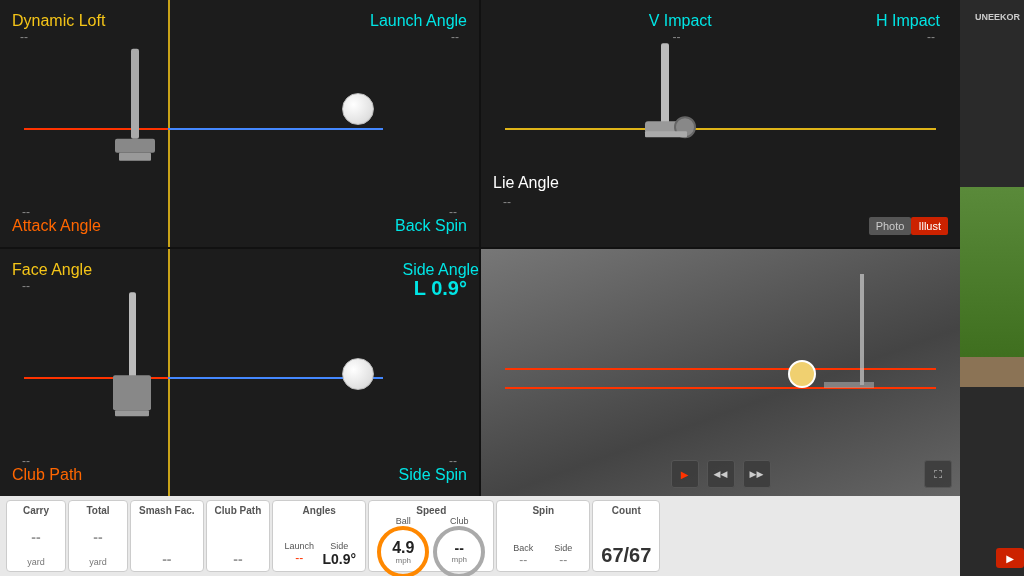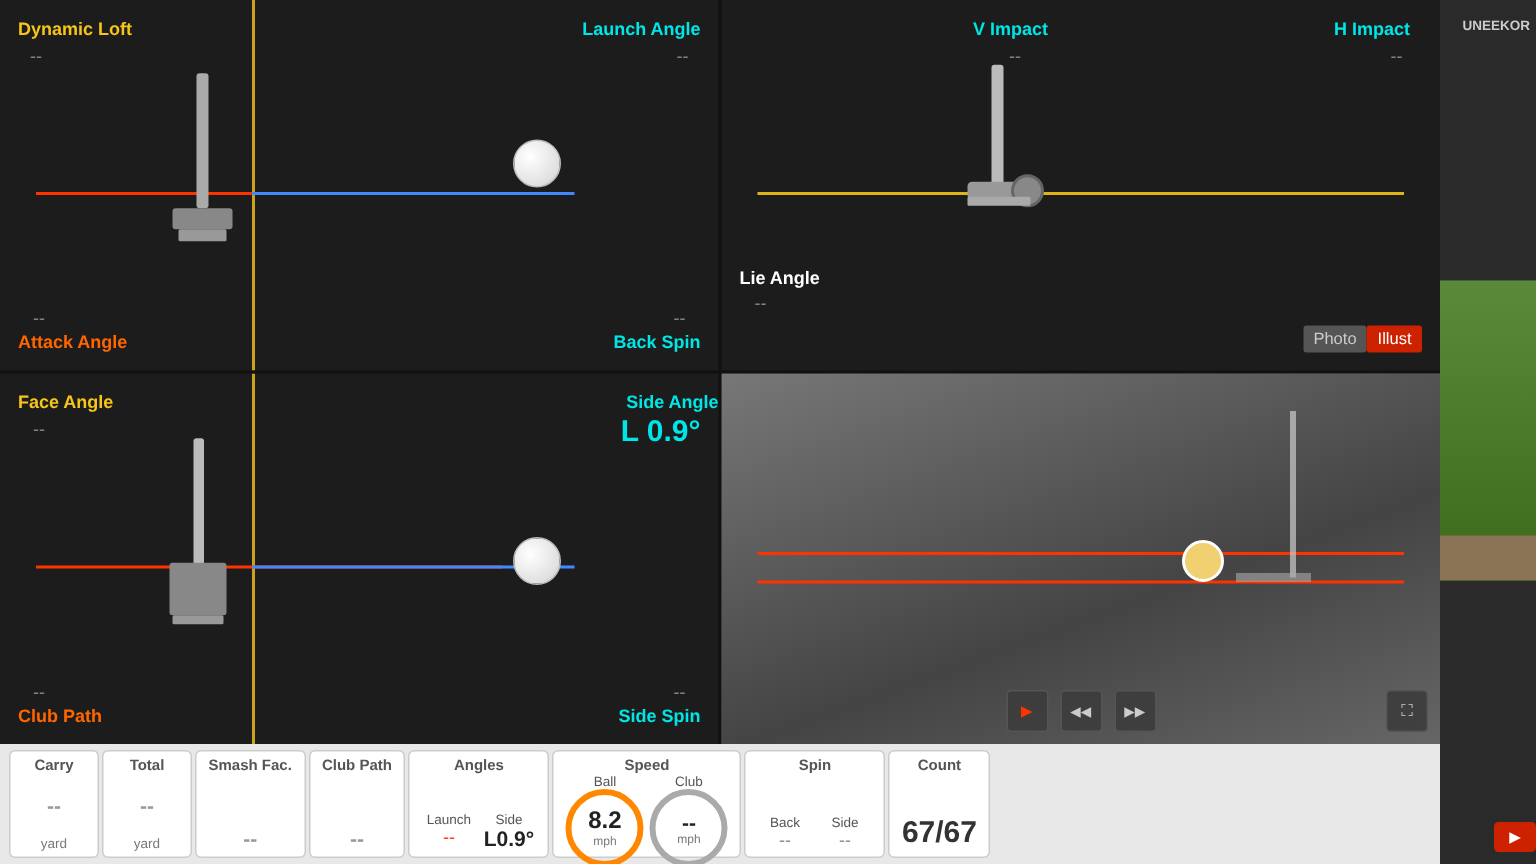--- a/index.html
+++ b/index.html
@@ -60,22 +60,22 @@
     }
 
     .grid-cell {
       background: #1c1c1c;
       position: relative;
       overflow: hidden;
     }
 
     .cell-label {
       position: absolute;
-      font-size: 12px;
-      font-weight: bold;
+      font-size: 16px;
+      font-weight: normal;
     }
 
     .label-yellow { color: #f5c518; }
     .label-cyan { color: #00e5e5; }
     .label-white { color: #ffffff; }
     .label-orange { color: #ff6600; }
 
     .cell-value {
       position: absolute;
       color: #888;
@@ -498,21 +498,21 @@
         </div>
       </div>
     </div>
 
     <div class="stat-group" style="min-width:110px;">
       <span class="stat-group-label">Speed</span>
       <div class="stat-divider">
         <div class="sub-stat">
           <span class="sub-stat-label">Ball</span>
           <div class="gauge-circle gauge-circle-orange">
-            <span class="gauge-val">8.2</span>
+            <span class="gauge-val">4.9</span>
             <span class="gauge-unit">mph</span>
           </div>
         </div>
         <div class="sub-stat">
           <span class="sub-stat-label">Club</span>
           <div class="gauge-circle gauge-circle-gray">
             <span class="gauge-val stat-dash" style="font-size:14px;">--</span>
             <span class="gauge-unit">mph</span>
           </div>
         </div>

